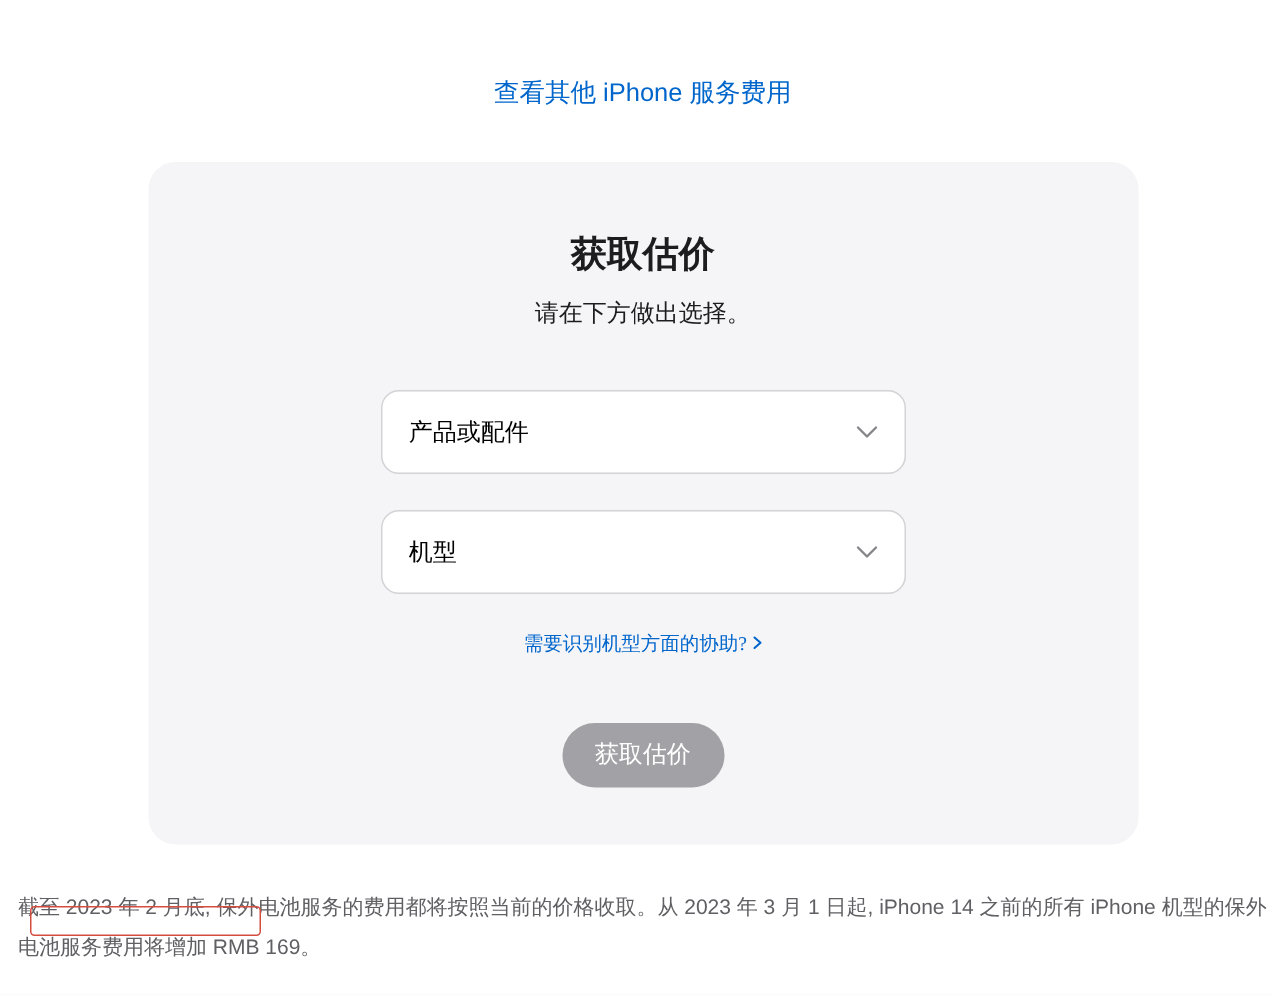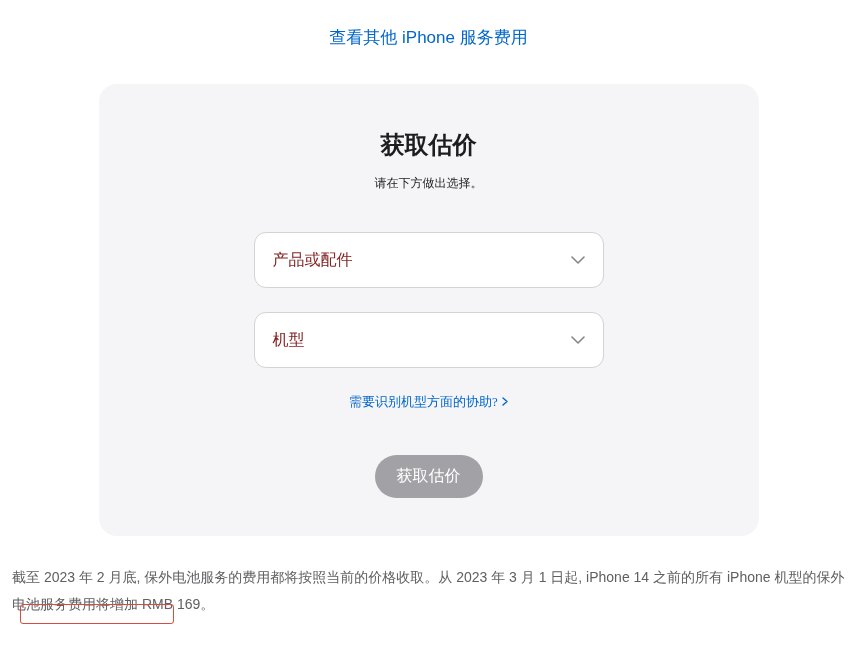--- a/index.html
+++ b/index.html
@@ -10,21 +10,21 @@
     body {
       font-family: -apple-system, BlinkMacSystemFont, "SF Pro Text", "Helvetica Neue", Arial, sans-serif;
       background: #ffffff;
       width: 857px;
       height: 663px;
       overflow: hidden;
       color: #1d1d1f;
     }
     .top-link {
       text-align: center;
-      padding-top: 26px;
+      padding-top: 50px;
       padding-bottom: 20px;
     }
     .top-link a {
       color: #0066cc;
       text-decoration: none;
       font-size: 17px;
       cursor: pointer;
     }
     .card {
       background: #f5f5f7;
@@ -34,21 +34,21 @@
       padding: 45px 40px 38px 40px;
       text-align: center;
     }
     .card-title {
       font-size: 24px;
       font-weight: 600;
       color: #1d1d1f;
       margin-bottom: 14px;
     }
     .card-subtitle {
-      font-size: 12px;
+      font-size: 16px;
       color: #1d1d1f;
       margin-bottom: 40px;
     }
     .select-wrap {
       position: relative;
       width: 350px;
       margin: 0 auto 24px auto;
     }
     .select-box {
       width: 100%;
@@ -56,21 +56,21 @@
       background: #ffffff;
       border: 1px solid #d2d2d7;
       border-radius: 12px;
       padding: 0 18px;
       display: flex;
       align-items: center;
       justify-content: space-between;
       cursor: pointer;
     }
     .select-placeholder {
-      color: #7f1d1d;
+      color: #000000;
       font-size: 16px;
     }
     .chevron {
       color: #86868b;
       display: flex;
       align-items: center;
     }
     .help-link {
       color: #0066cc;
       text-decoration: none;

